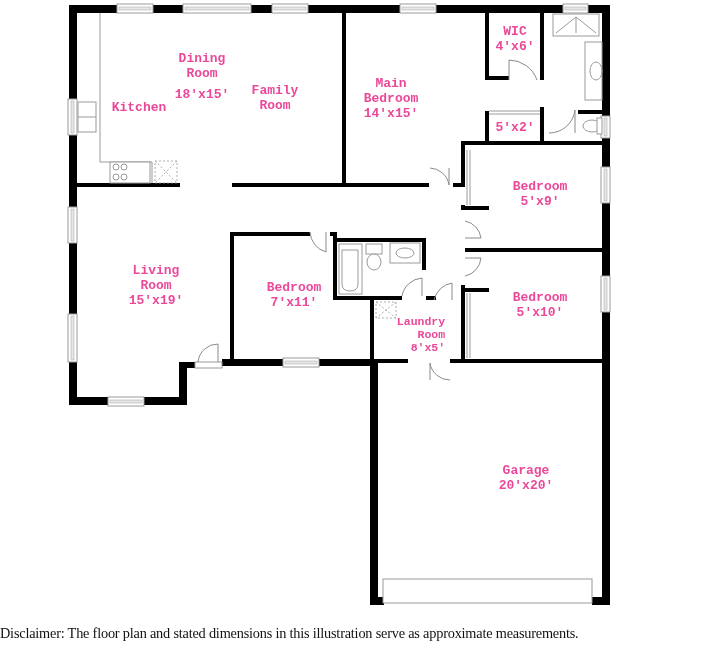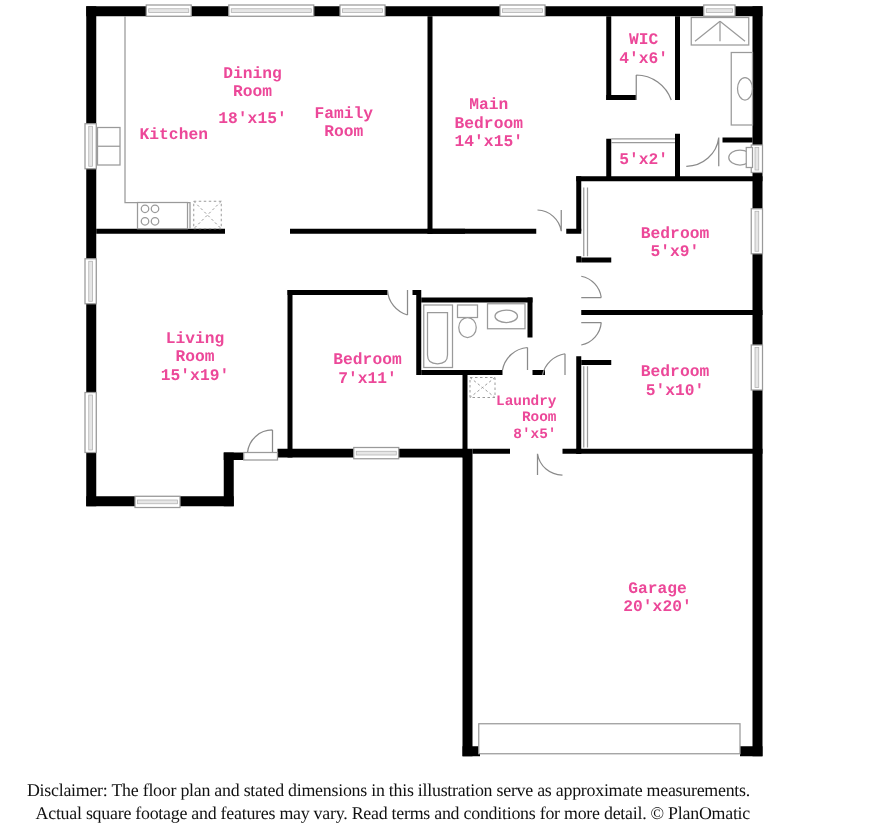--- a/index.html
+++ b/index.html
@@ -7,21 +7,21 @@
     #plan { position: absolute; left: 0; top: 0; width: 704px; height: 620px; }
     .wall { fill: #000; }
     .thin { fill: none; stroke: #9a9a9a; stroke-width: 1; }
     .win { fill: #fff; stroke: #9a9a9a; stroke-width: 1; }
     .wininner { fill: #e6e6e6; stroke: #b0b0b0; stroke-width: 0.6; }
     .door { fill: none; stroke: #8a8a8a; stroke-width: 1; }
     .fix { fill: #fff; stroke: #9a9a9a; stroke-width: 1; }
     .dash { fill: none; stroke: #9a9a9a; stroke-width: 0.8; stroke-dasharray: 2 2; }
     .label { position: absolute; text-align: center; font-family: Liberation Mono, monospace; font-weight: bold; color: #ec4899; font-size: 13px; line-height: 15px; white-space: nowrap; transform: translateX(-50%); }
     .label span { display: block; }
-    .disclaimer { position: absolute; left: 0; top: 624px; width: 600px; text-align: right; font-family: "Liberation Serif", serif; font-size: 14.3px; line-height: 18px; color: #111; letter-spacing: -0.2px; }
+    .disclaimer { position: absolute; left: 0; top: 624px; width: 600px; text-align: left; font-family: "Liberation Serif", serif; font-size: 14.3px; line-height: 18px; color: #111; letter-spacing: -0.2px; }
     .disclaimer span { display: block; }
   </style>
 </head>
 <body>
 
 <svg id="plan" viewBox="0 0 704 620" xmlns="http://www.w3.org/2000/svg">
 
   <g>
     <rect class="wall" x="69" y="5" width="541" height="8"></rect>
     <rect class="wall" x="69" y="5" width="8" height="400"></rect>
@@ -218,14 +218,13 @@
   <span>Room</span>
   <span>8'x5'</span>
 </div>
 <div class="label" style="left:490px; top:463px;margin-left:36px;">
   <span>Garage</span>
   <span>20'x20'</span>
 </div>
 
 <div class="disclaimer">
   <span>Disclaimer: The floor plan and stated dimensions in this illustration serve as approximate measurements.</span>
-  <span>Actual square footage and features may vary. Read terms and conditions for more detail. © PlanOmatic</span>
 </div>
 
 </body></html>

